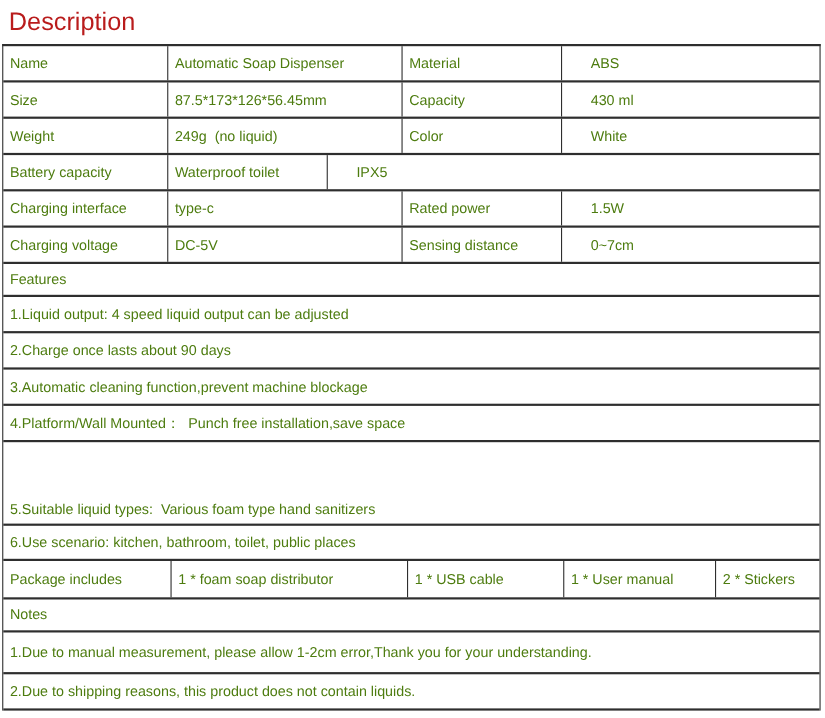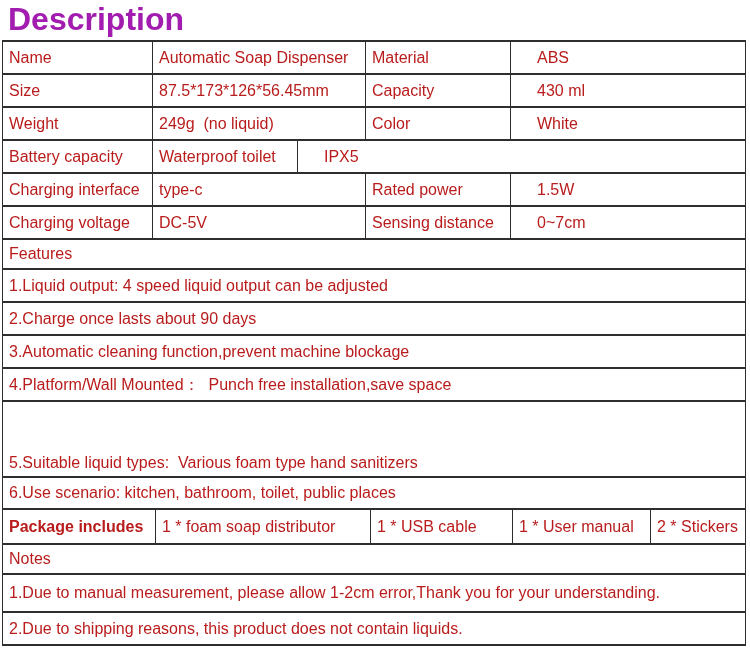--- a/index.html
+++ b/index.html
@@ -4,46 +4,46 @@
 <style>
   * { box-sizing: border-box; margin: 0; padding: 0; }
   html, body { background: #ffffff; }
   body {
     width: 750px; height: 653px; overflow: hidden;
     font-family: "Liberation Sans", sans-serif;
     color: #141414;
   }
   .page { width: 750px; height: 653px; background: #fff; }
   .title {
-    font-size: 32px; font-weight: 700; color: #a21caf;
+    font-size: 23px; font-weight: 400; color: #b91c1c;
     padding: 4px 0 6px 8px; line-height: 30px;
     letter-spacing: 0px;
   }
   .tbl {
     margin: 0 4px 0 2px;
     border-left: 1px solid #2e2e2e;
     border-right: 1px solid #2e2e2e;
     border-top: 2px solid #2e2e2e;
   }
   .row { display: flex; border-bottom: 2px solid #2e2e2e; align-items: stretch; }
   .cell {
     display: flex; align-items: center;
     padding: 0 6px;
-    font-size: 16px; color: #b91c1c;
+    font-size: 13px; color: #4d7c0f;
     border-right: 1px solid #2e2e2e;
     white-space: pre-wrap;
     overflow: hidden;
     line-height: 20px;
   }
   .cell:last-child { border-right: none; }
   .full { flex: 1; }
   
   .w1 { width: 150px; } .w2 { width: 213px; } .w3 { width: 145px; } .w4 { flex: 1; margin-left: 20px; }
   
-  .p1 { width: 153px; font-weight: bold; } .p2 { width: 215px; } .p3 { width: 142px; } .p4 { width: 138px; } .p5 { flex: 1; }
+  .p1 { width: 153px; } .p2 { width: 215px; } .p3 { width: 142px; } .p4 { width: 138px; } .p5 { flex: 1; }
   
   .h-spec { height: 33px; }
   .h-sechead { height: 30px; }
   .h-feat { height: 33px; }
   .h-feat5 { height: 76px; }
   .h-feat6 { height: 32px; }
   .h-pkg { height: 35px; }
   .h-note1 { height: 38px; }
   .h-note2 { height: 33px; }
   .multiline { display: block; padding-top: 3px; line-height: 23px; }

